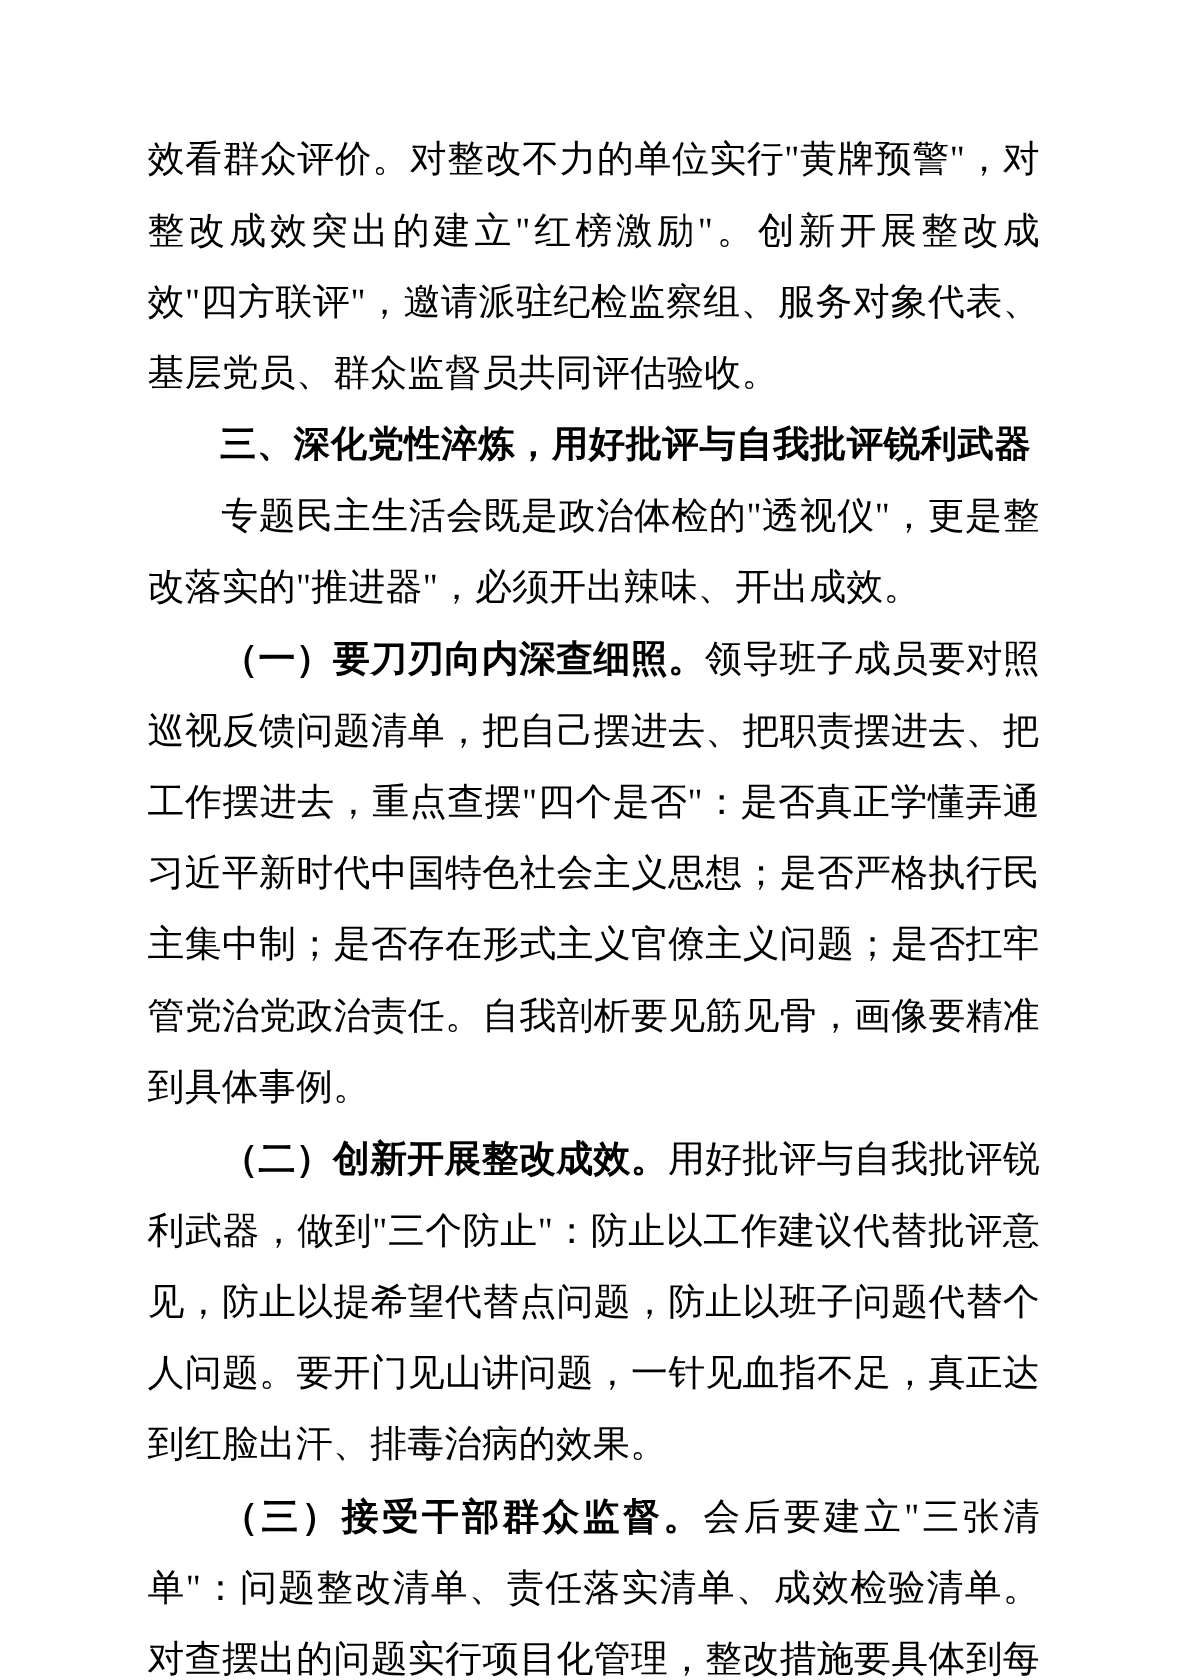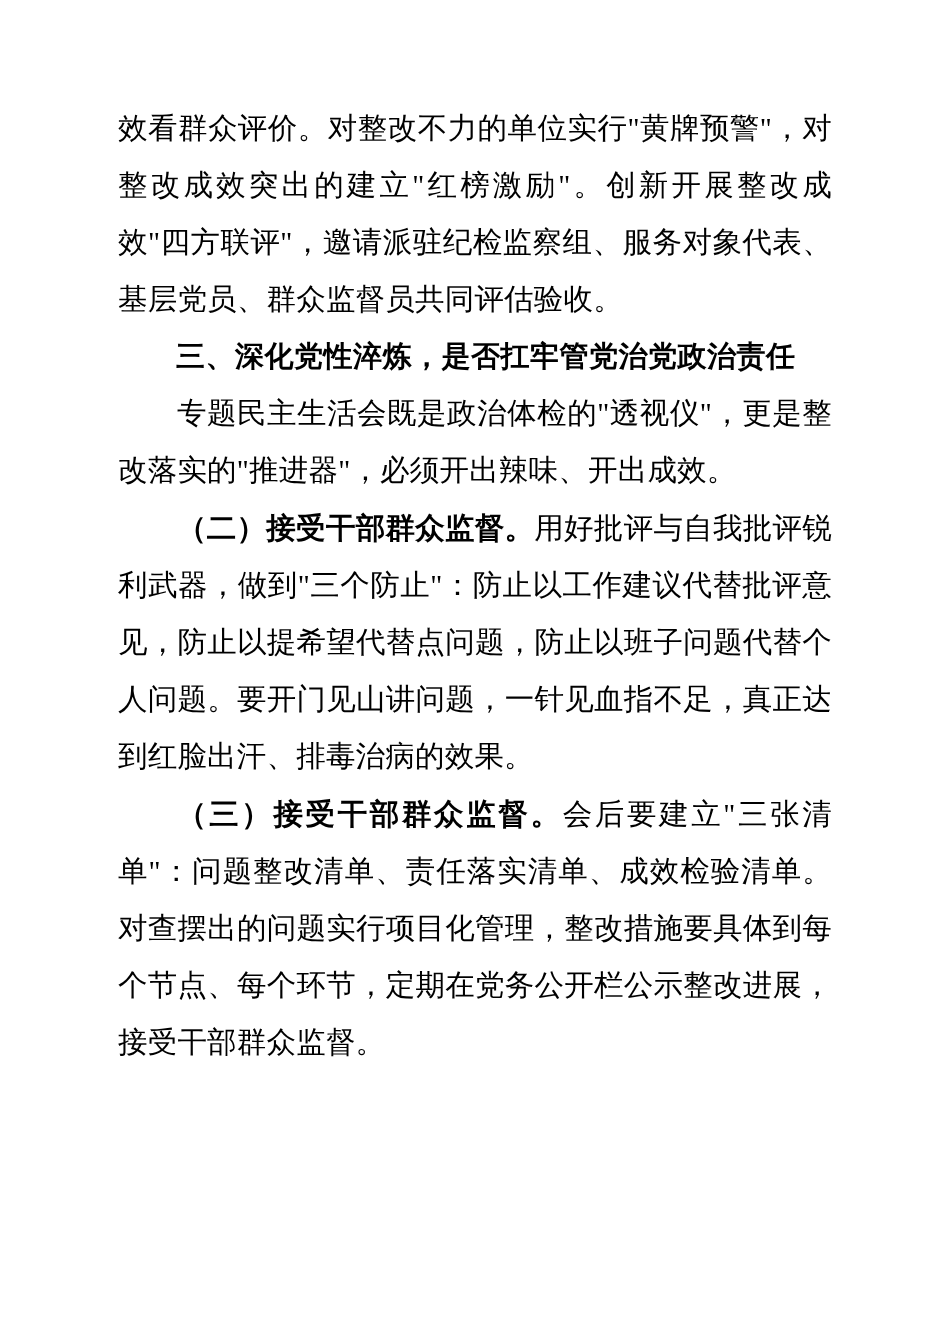--- a/index.html
+++ b/index.html
@@ -50,23 +50,24 @@
   }
 </style>
 </head>
 <body>
 
 <div class="page">
   <div class="doc-body">
 
     <p class="para-cont">效看群众评价。对整改不力的单位实行"黄牌预警"，对整改成效突出的建立"红榜激励"。创新开展整改成效"四方联评"，邀请派驻纪检监察组、服务对象代表、基层党员、群众监督员共同评估验收。</p>
 
-    <p class="heading">三、深化党性淬炼，是否扛牢管党治党政治责任</p>
+    <p class="heading">三、深化党性淬炼，用好批评与自我批评锐利武器</p>
 
     <p class="para">专题民主生活会既是政治体检的"透视仪"，更是整改落实的"推进器"，必须开出辣味、开出成效。</p>
 
+    <p class="para"><span class="sub-label">（一）要刀刃向内深查细照。</span><span>领导班子成员要对照巡视反馈问题清单，把自己摆进去、把职责摆进去、把工作摆进去，重点查摆"四个是否"：是否真正学懂弄通习近平新时代中国特色社会主义思想；是否严格执行民主集中制；是否存在形式主义官僚主义问题；是否扛牢管党治党政治责任。自我剖析要见筋见骨，画像要精准到具体事例。</span></p>
 
-    <p class="para"><span class="sub-label">（二）接受干部群众监督。</span><span>用好批评与自我批评锐利武器，做到"三个防止"：防止以工作建议代替批评意见，防止以提希望代替点问题，防止以班子问题代替个人问题。要开门见山讲问题，一针见血指不足，真正达到红脸出汗、排毒治病的效果。</span></p>
+    <p class="para"><span class="sub-label">（二）创新开展整改成效。</span><span>用好批评与自我批评锐利武器，做到"三个防止"：防止以工作建议代替批评意见，防止以提希望代替点问题，防止以班子问题代替个人问题。要开门见山讲问题，一针见血指不足，真正达到红脸出汗、排毒治病的效果。</span></p>
 
     <p class="para"><span class="sub-label">（三）接受干部群众监督。</span><span>会后要建立"三张清单"：问题整改清单、责任落实清单、成效检验清单。对查摆出的问题实行项目化管理，整改措施要具体到每个节点、每个环节，定期在党务公开栏公示整改进展，接受干部群众监督。</span></p>
 
   </div>
 </div>
 
 </body></html>

